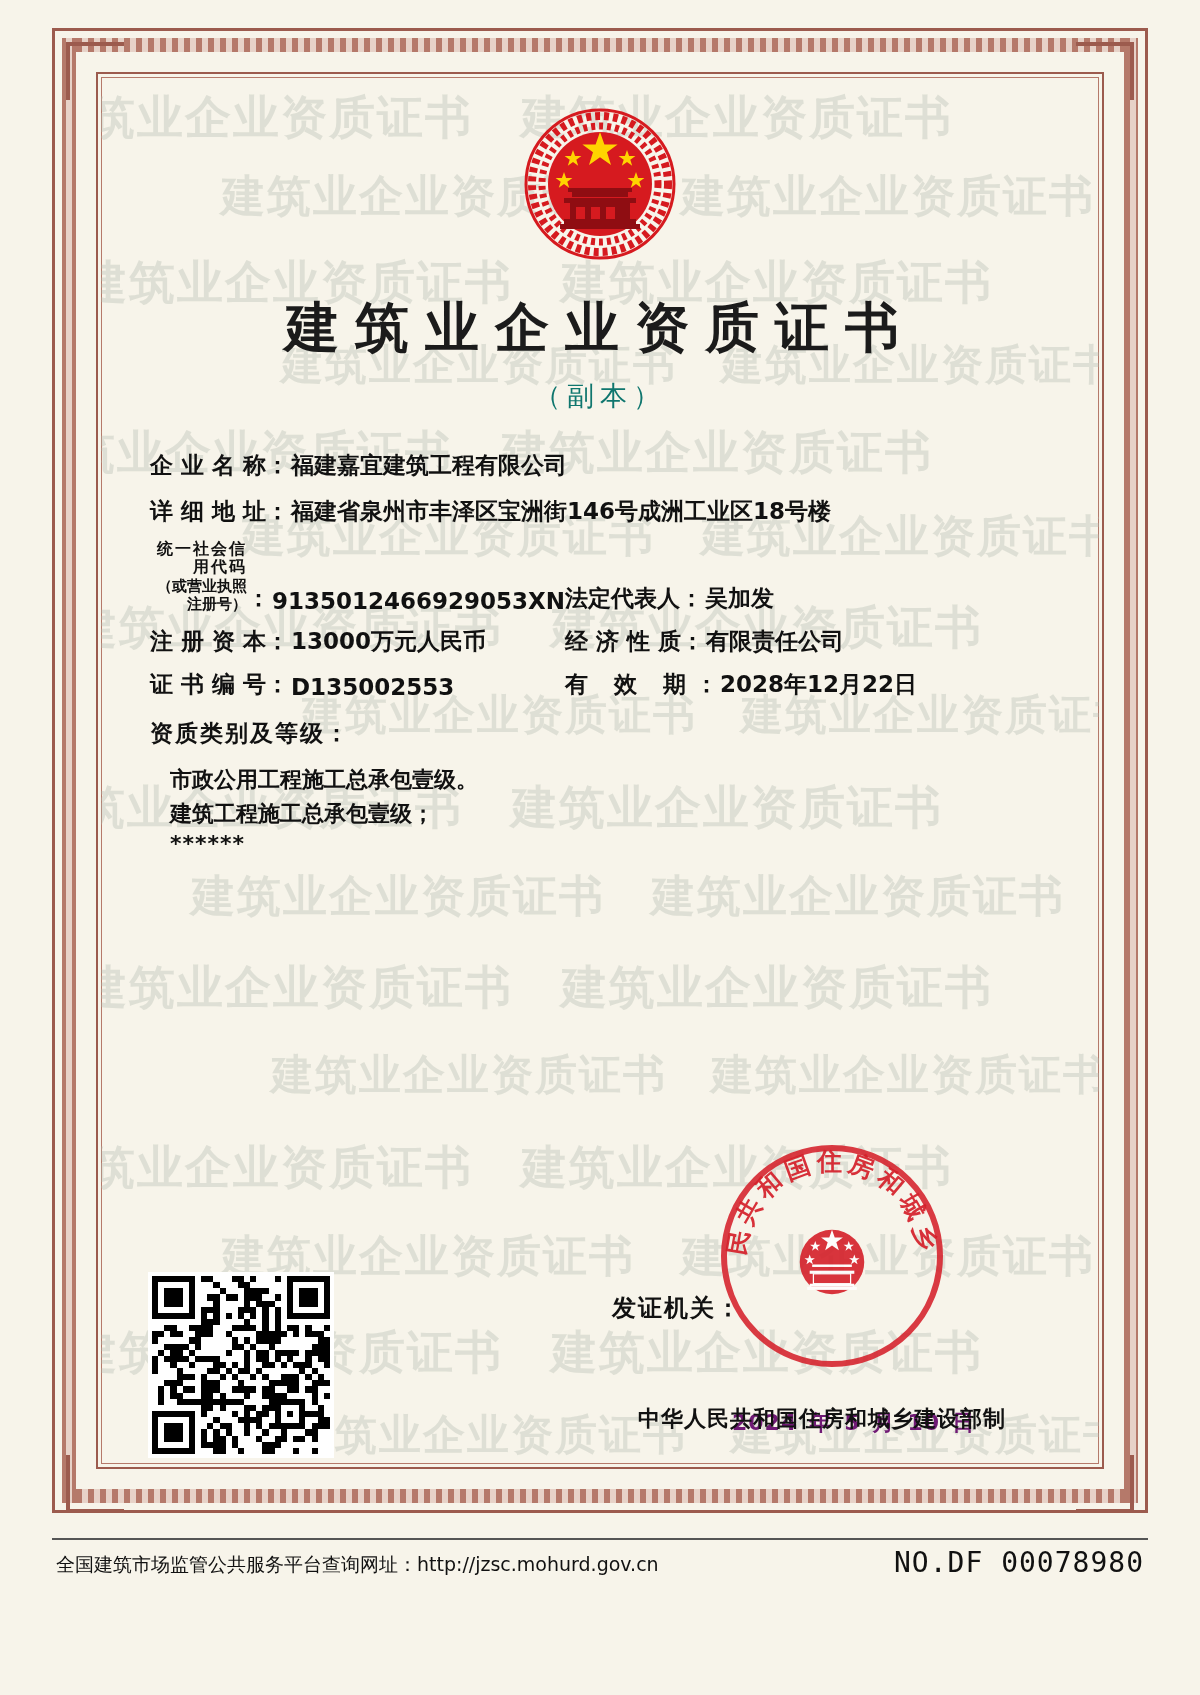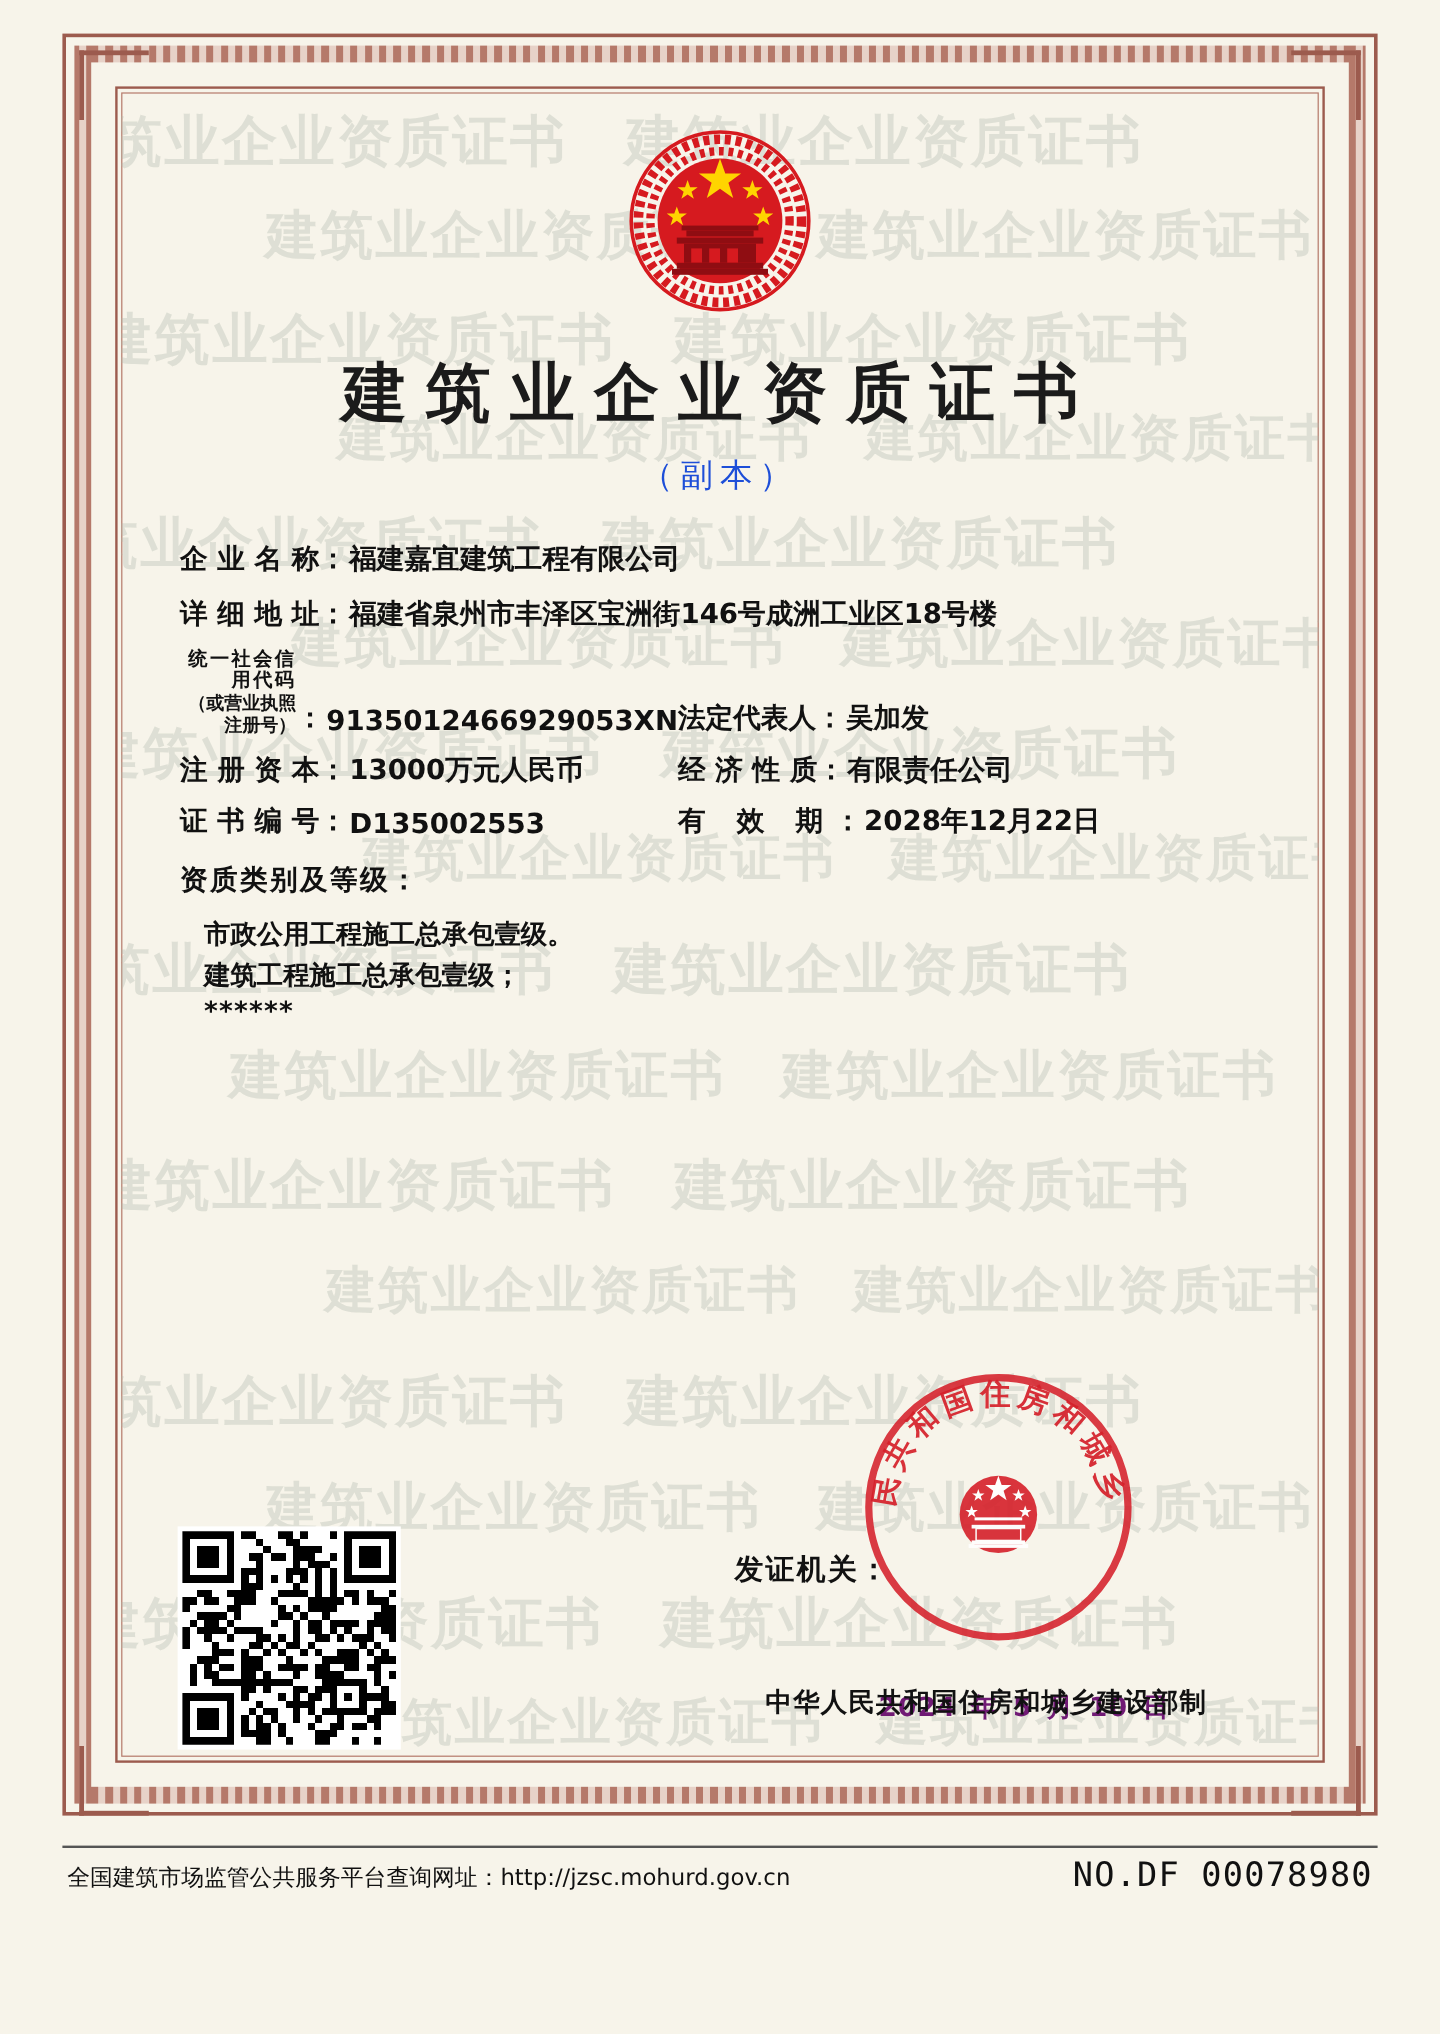--- a/index.html
+++ b/index.html
@@ -116,21 +116,21 @@
     color: #1b1b1b;
     font-family: "DejaVu Sans", "Liberation Sans", sans-serif;
   }
   .subtitle {
     position: absolute;
     top: 378px;
     left: 0; right: 0;
     text-align: center;
     font-size: 27px;
     letter-spacing: 6px;
-    color: #1d4ed8;
+    color: #0f766e;
   }
 
   
   .fields {
     position: absolute;
     left: 150px;
     top: 448px;
     width: 880px;
     color: #111;
   }

